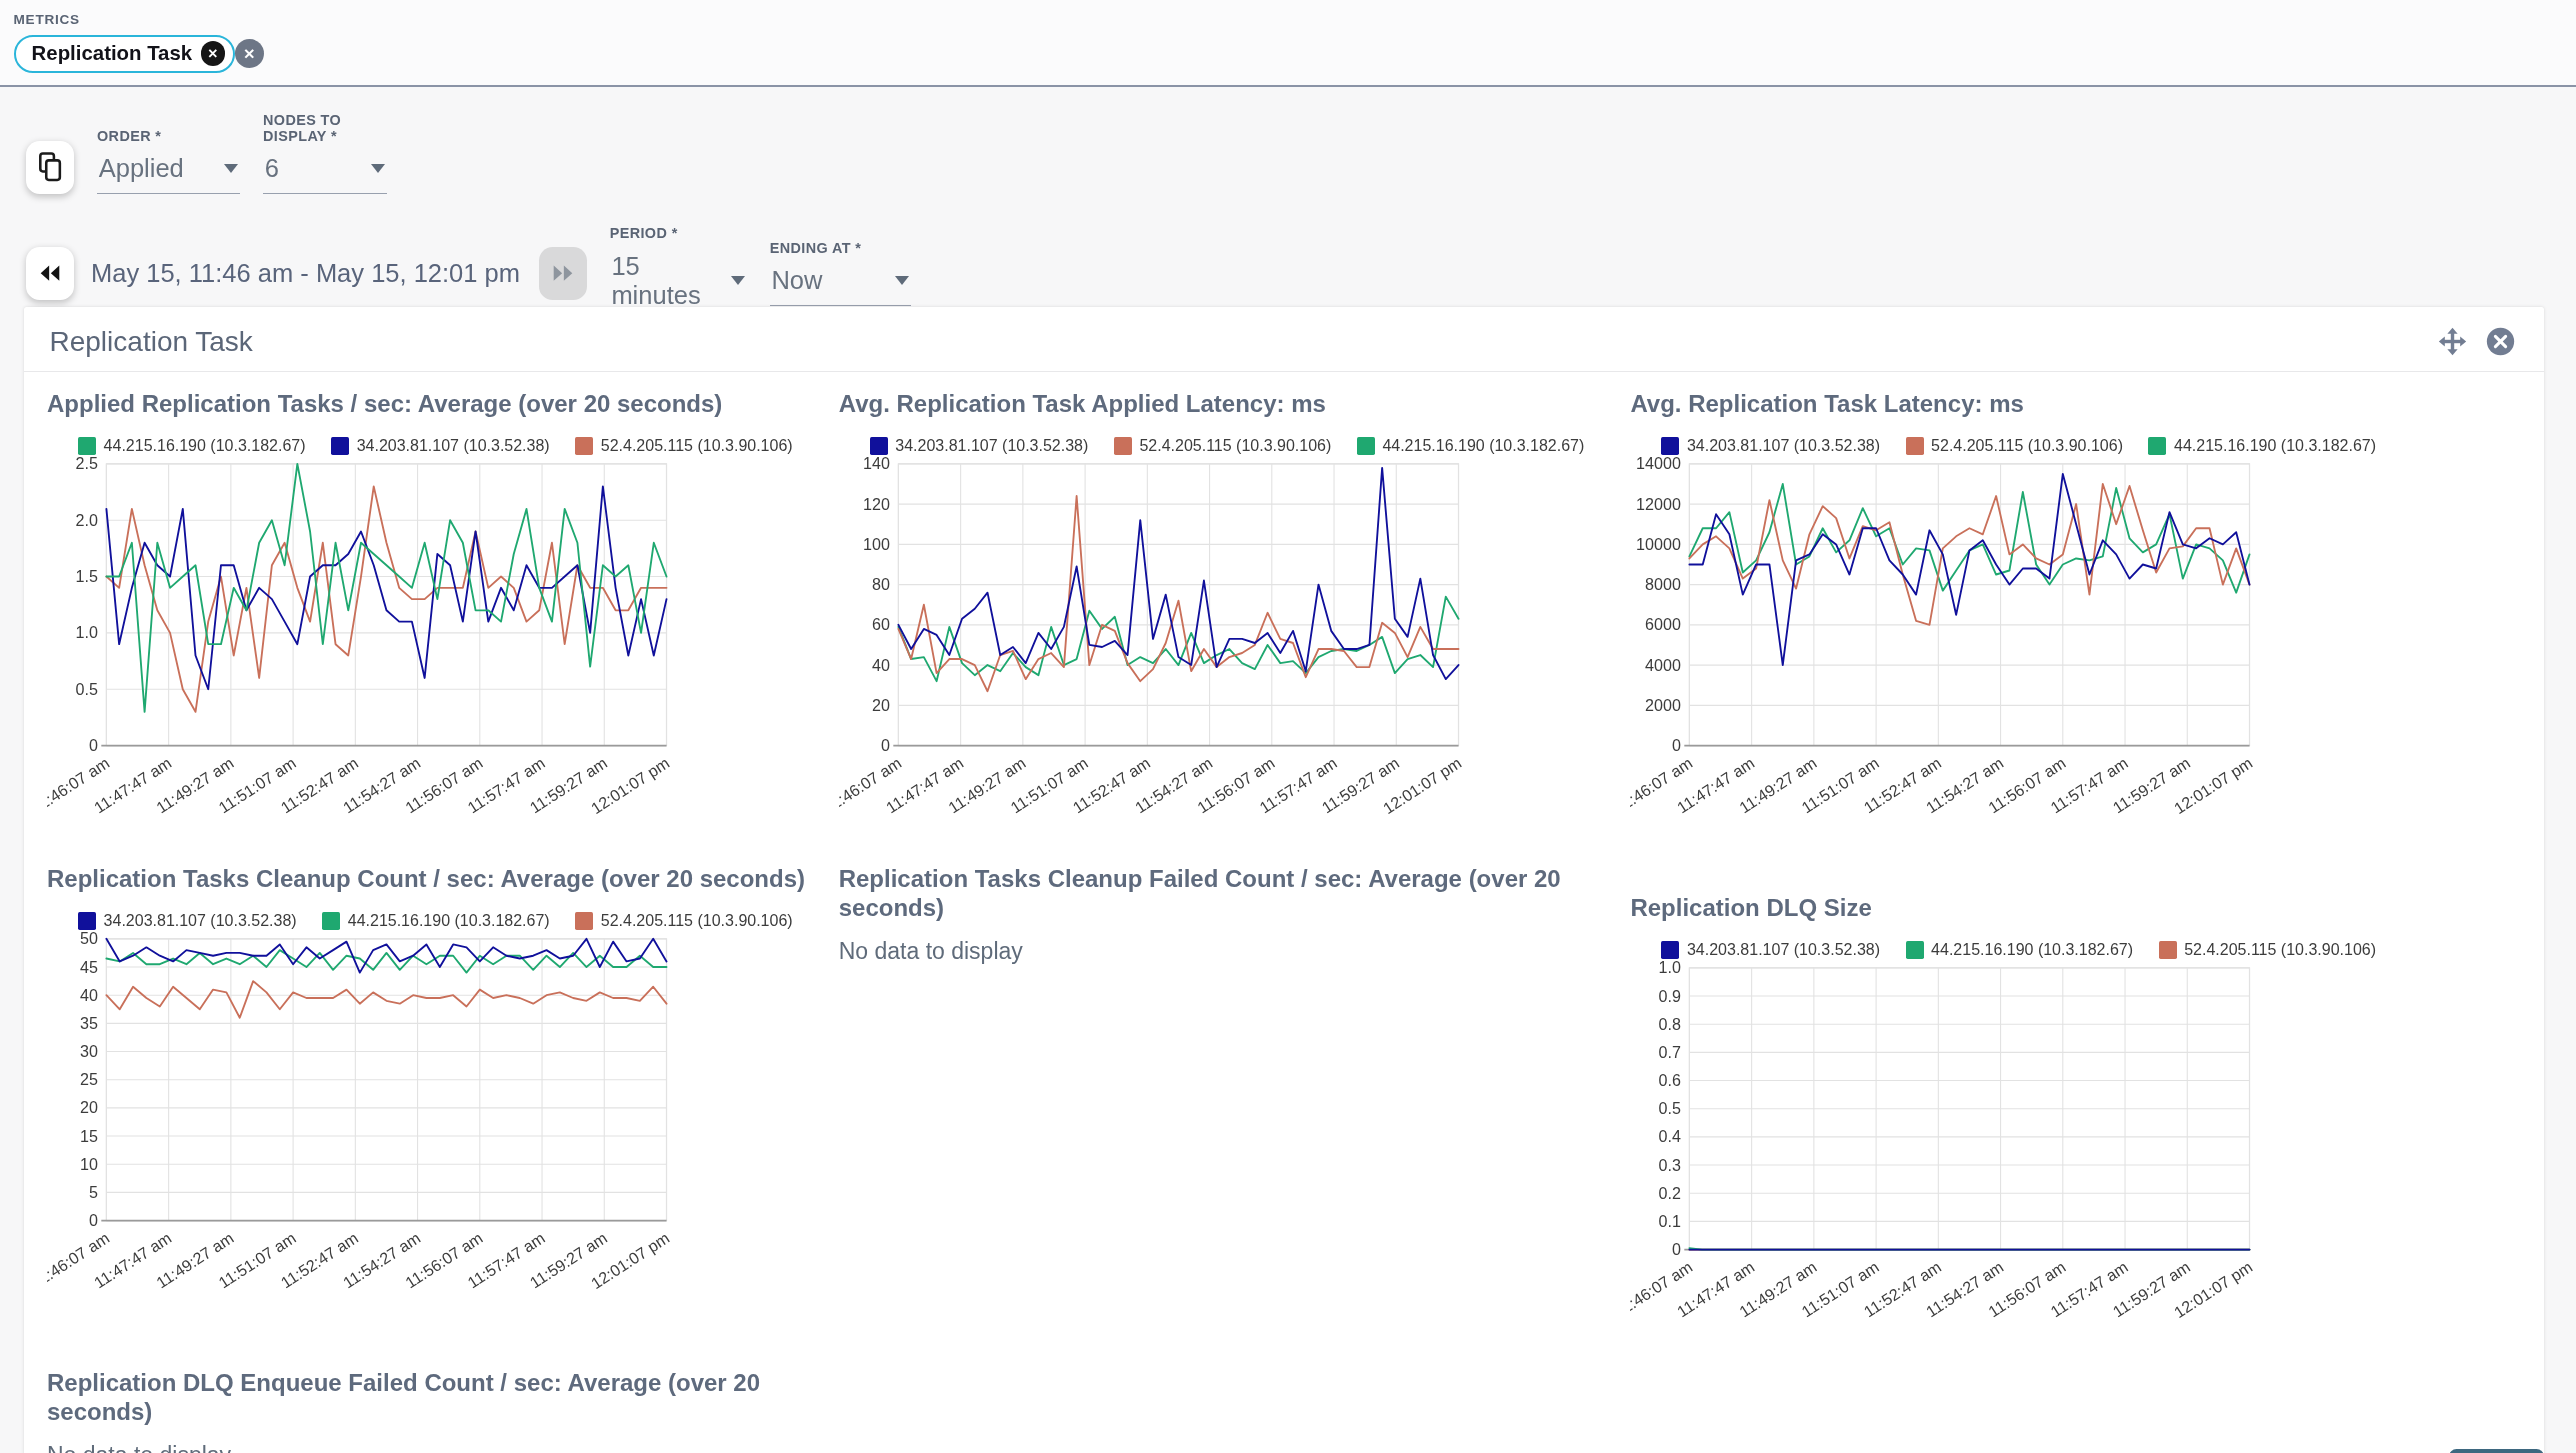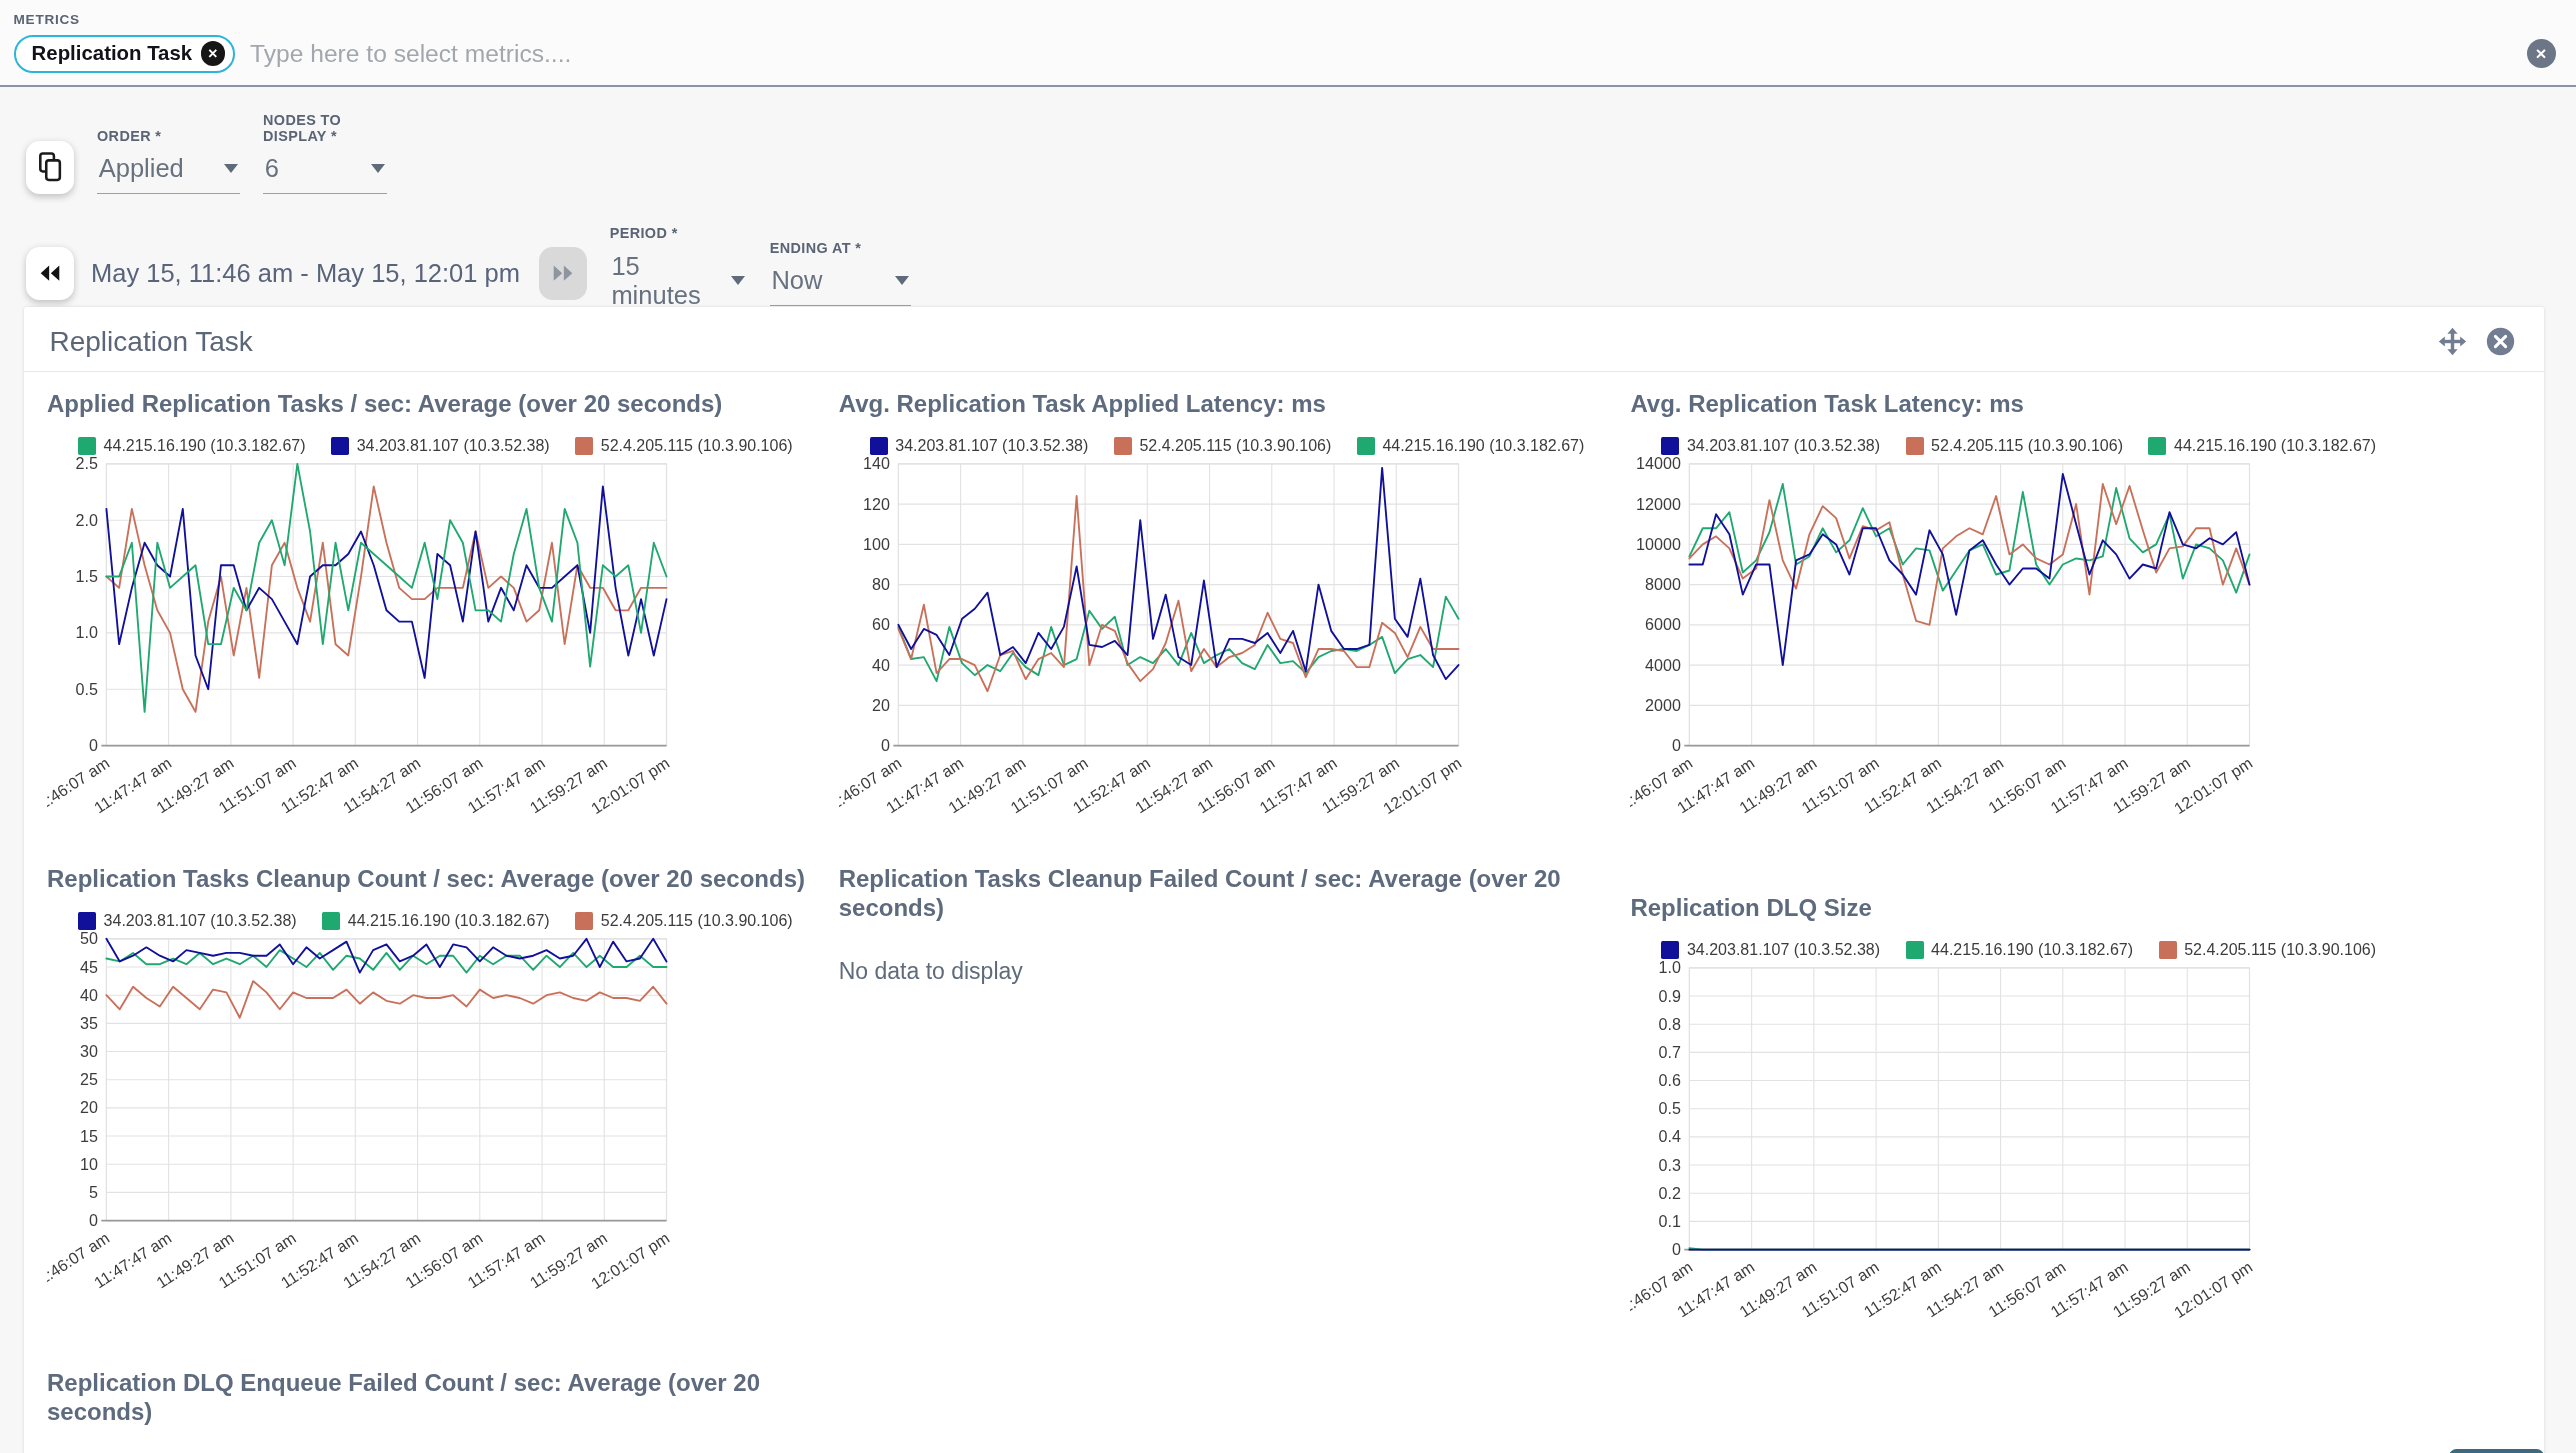--- a/index.html
+++ b/index.html
@@ -50,37 +50,36 @@
 
   .charts-grid { display:grid; grid-template-columns:repeat(3,773px); column-gap:18.7px; row-gap:22px;
                  padding:17px 0 0 23px; }
   .chart-cell { width:773px; }
   .chart-cell.offset { padding-top:29px; }
   .chart-title { font-size:24px; font-weight:600; color:#5e6a7d; line-height:1.22; }
   .legend { display:flex; align-items:center; gap:25.5px; margin:18.7px 0 1.7px 31px; }
   .legend-item { display:flex; align-items:flex-end; gap:7.6px; }
   .legend-swatch { width:18px; height:18px; border-radius:1.7px; flex:0 0 auto; }
   .legend-name { font-size:16px; color:#3c3c3c; white-space:nowrap; }
-  .no-data { font-size:23px; color:#5f6b7a; margin-top:36px; }
+  .no-data { font-size:23px; color:#5f6b7a; margin-top:16px; }
   svg text { font-family:"Liberation Sans",sans-serif; }
 
   .partial-button { position:absolute; right:32px; bottom:-10.2px; width:95px; height:15.3px;
                     background:var(--partial_button,#3e6880); border-radius:7.6px; cursor:pointer; }
 </style>
 </head>
 <body>
 
 <header class="metrics-bar">
   <div class="metrics-label">METRICS</div>
   <div class="metrics-row">
     <span class="chip">
       <span class="chip-label">Replication Task</span>
       <span class="chip-x">✕</span>
     </span>
-    <input class="metrics-input" placeholder="Type here to select metrics...." style="">
     <span class="clear-all">✕</span>
   </div>
 </header>
 
 <section class="controls">
   <div class="ctl-row ctl-row1">
     <div class="icon-btn">
       <svg width="29" height="34" viewBox="0 0 34 40">
         <rect x="5" y="3" width="16" height="21" rx="3" fill="none" stroke="#1b1b1b" stroke-width="3"></rect>
         <rect x="12" y="11" width="16" height="23" rx="3" fill="#ffffff" stroke="#1b1b1b" stroke-width="3"></rect>

